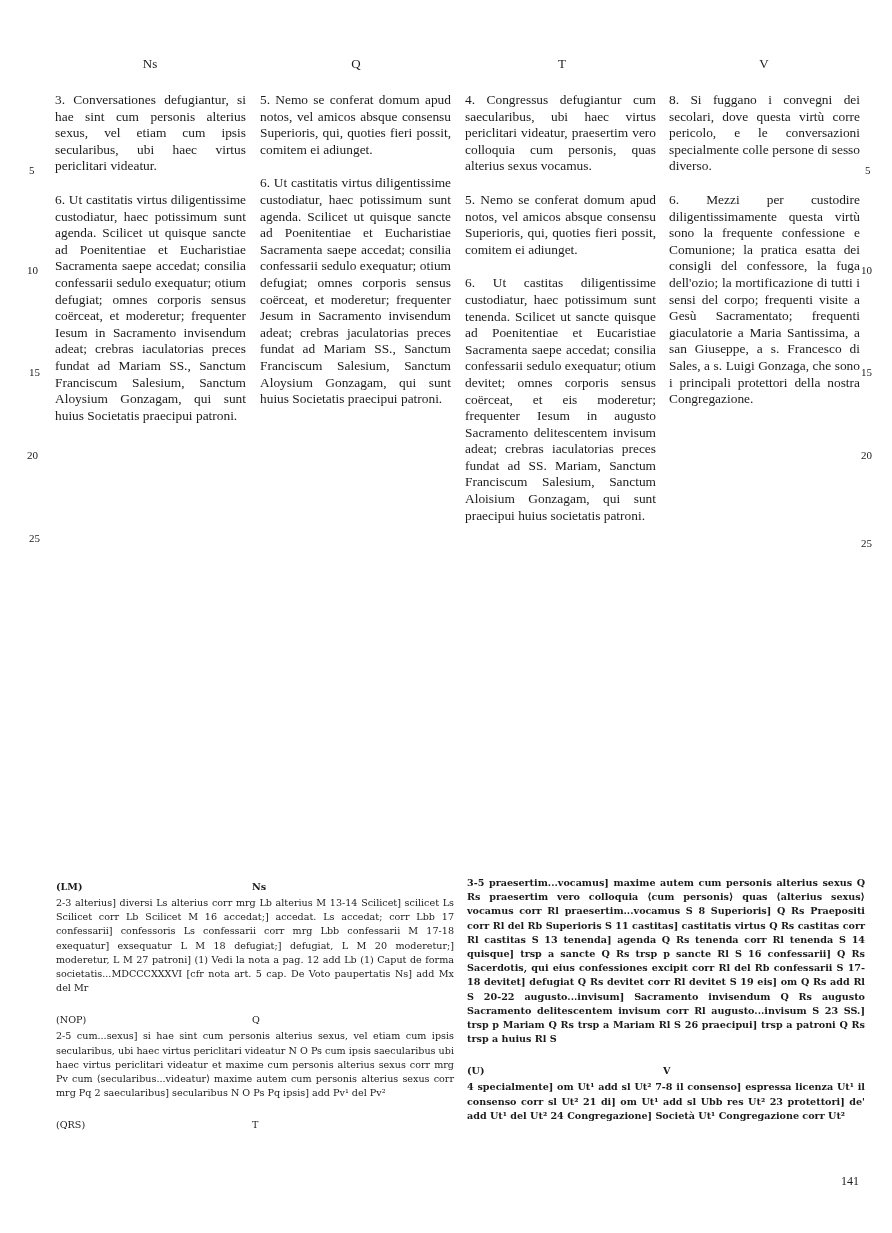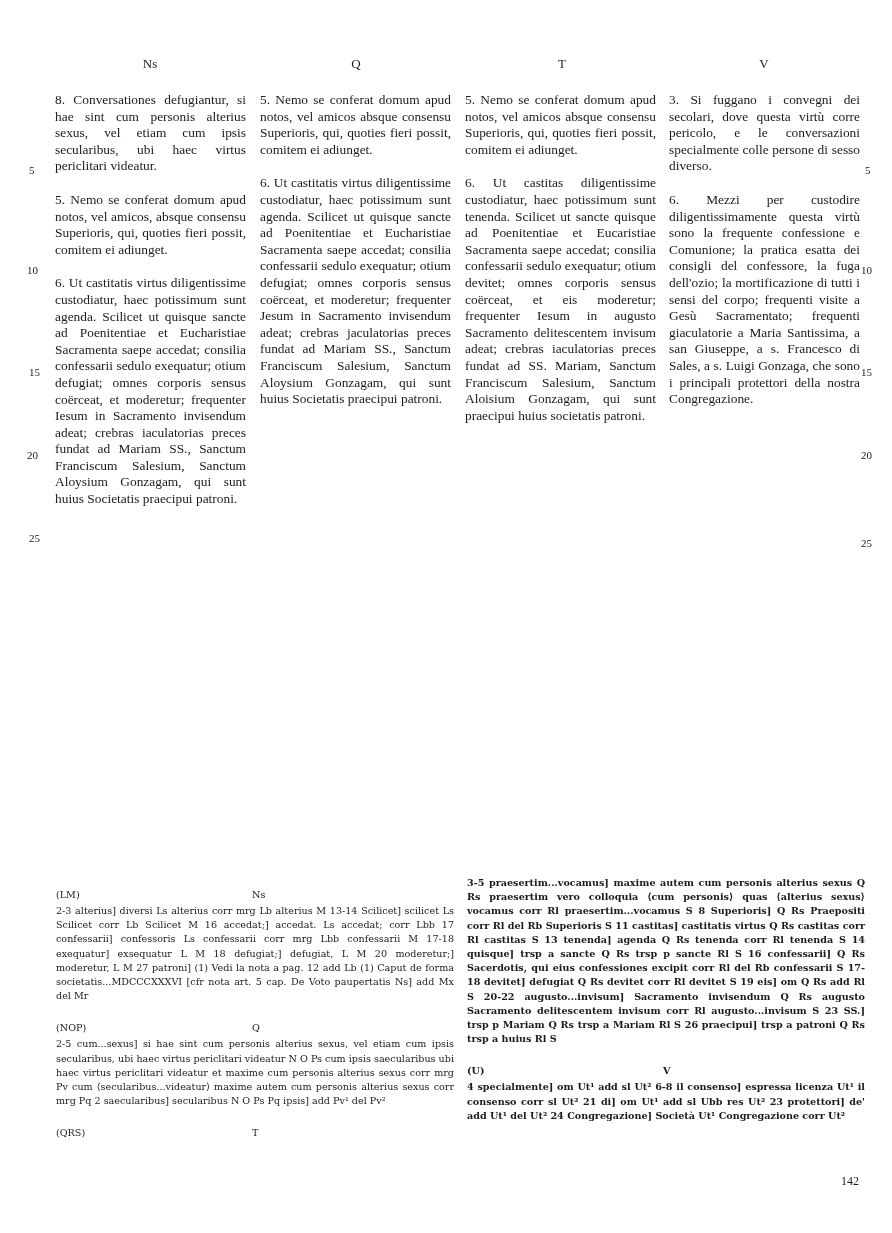--- a/index.html
+++ b/index.html
@@ -19,55 +19,55 @@
   .col p { margin: 0 0 17px 0; }
   .lnum {
     position: absolute; font-size: 11px; font-family: "Liberation Serif", serif;
   }
   .app {
     position: absolute; width: 398px;
     font-family: "DejaVu Serif", serif; font-size: 9.6px; line-height: 14.2px;
     text-align: justify;
   }
   .app-head { position: relative; height: 16px; margin-top: 18px; }
-  .app-head:first-child { margin-top: 12px; }
+  .app-head:first-child { margin-top: 4px; font-weight: bold; }
   .app-head .sig { position: absolute; left: 0; }
   .app-head .wit { position: absolute; left: 196px; }
   .app p { margin: 0; }
   .page-num {
     position: absolute; left: 841px; top: 1174px; font-size: 12px;
     font-family: "Liberation Serif", serif;
   }
 </style>
 </head>
 <body>
 
 <div class="col-head" style="left:50px;">Ns</div>
 <div class="col-head" style="left:256px;">Q</div>
 <div class="col-head" style="left:462px;">T</div>
 <div class="col-head" style="left:664px;">V</div>
 
 <div class="col" style="left:55px; top:92px;">
-  <p>8. Conversationes defugiantur, si hae sint cum personis alterius sexus, vel etiam cum ipsis secularibus, ubi haec virtus periclitari videatur.</p>
-  <p>5. Nemo se conferat domum apud notos, vel amicos, absque consensu Superioris, qui, quoties fieri possit, comitem ei adiunget.</p>
+  <p>3. Conversationes defugiantur, si hae sint cum personis alterius sexus, vel etiam cum ipsis secularibus, ubi haec virtus periclitari videatur.</p>
   <p>6. Ut castitatis virtus diligentissime custodiatur, haec potissimum sunt agenda. Scilicet ut quisque sancte ad Poenitentiae et Eucharistiae Sacramenta saepe accedat; consilia confessarii sedulo exequatur; otium defugiat; omnes corporis sensus coërceat, et moderetur; frequenter Iesum in Sacramento invisendum adeat; crebras iaculatorias preces fundat ad Mariam SS., Sanctum Franciscum Salesium, Sanctum Aloysium Gonzagam, qui sunt huius Societatis praecipui patroni.</p>
 </div>
 
 <div class="col" style="left:260px; top:92px;">
   <p>5. Nemo se conferat domum apud notos, vel amicos absque consensu Superioris, qui, quoties fieri possit, comitem ei adiunget.</p>
   <p>6. Ut castitatis virtus diligentissime custodiatur, haec potissimum sunt agenda. Scilicet ut quisque sancte ad Poenitentiae et Eucharistiae Sacramenta saepe accedat; consilia confessarii sedulo exequatur; otium defugiat; omnes corporis sensus coërceat, et moderetur; frequenter Jesum in Sacramento invisendum adeat; crebras jaculatorias preces fundat ad Mariam SS., Sanctum Franciscum Salesium, Sanctum Aloysium Gonzagam, qui sunt huius Societatis praecipui patroni.</p>
 </div>
 
 <div class="col" style="left:465px; top:92px;">
+  <p>4. Congressus defugiantur cum saecularibus, ubi haec virtus periclitari videatur, praesertim vero colloquia cum personis, quas alterius sexus vocamus.</p>
   <p>5. Nemo se conferat domum apud notos, vel amicos absque consensu Superioris, qui, quoties fieri possit, comitem ei adiunget.</p>
   <p>6. Ut castitas diligentissime custodiatur, haec potissimum sunt tenenda. Scilicet ut sancte quisque ad Poenitentiae et Eucaristiae Sacramenta saepe accedat; consilia confessarii sedulo exequatur; otium devitet; omnes corporis sensus coërceat, et eis moderetur; frequenter Iesum in augusto Sacramento delitescentem invisum adeat; crebras iaculatorias preces fundat ad SS. Mariam, Sanctum Franciscum Salesium, Sanctum Aloisium Gonzagam, qui sunt praecipui huius societatis patroni.</p>
 </div>
 
 <div class="col" style="left:669px; top:92px;">
-  <p>3. Si fuggano i convegni dei secolari, dove questa virtù corre pericolo, e le conversazioni specialmente colle persone di sesso diverso.</p>
+  <p>8. Si fuggano i convegni dei secolari, dove questa virtù corre pericolo, e le conversazioni specialmente colle persone di sesso diverso.</p>
   <p>6. Mezzi per custodire diligentissimamente questa virtù sono la frequente confessione e Comunione; la pratica esatta dei consigli del confessore, la fuga dell'ozio; la mortificazione di tutti i sensi del corpo; frequenti visite a Gesù Sacramentato; frequenti giaculatorie a Maria Santissima, a san Giuseppe, a s. Francesco di Sales, a s. Luigi Gonzaga, che sono i principali protettori della nostra Congregazione.</p>
 </div>
 
 <span class="lnum" style="left:29px; top:164px;">5</span>
 <span class="lnum" style="left:27px; top:264px;">10</span>
 <span class="lnum" style="left:29px; top:366px;">15</span>
 <span class="lnum" style="left:27px; top:449px;">20</span>
 <span class="lnum" style="left:29px; top:532px;">25</span>
 
 <span class="lnum" style="left:865px; top:164px;">5</span>
@@ -92,16 +92,16 @@
     <span class="wit">T</span>
   </div>
 </div>
 
 <div class="app" style="left:467px; top:876px;font-weight:bold;">
   <p>3-5 praesertim...vocamus] maxime autem cum personis alterius sexus Q Rs praesertim vero colloquia ⟨cum personis⟩ quas ⟨alterius sexus⟩ vocamus corr Rl praesertim...vocamus S    8 Superioris] Q Rs Praepositi corr Rl del Rb Superioris S    11 castitas] castitatis virtus Q Rs castitas corr Rl castitas S    13 tenenda] agenda Q Rs tenenda corr Rl tenenda S    14 quisque] trsp a sancte Q Rs trsp p sancte Rl S    16 confessarii] Q Rs Sacerdotis, qui eius confessiones excipit corr Rl del Rb confessarii S    17-18 devitet] defugiat Q Rs devitet corr Rl devitet S    19 eis] om Q Rs add Rl S    20-22 augusto...invisum] Sacramento invisendum Q Rs augusto Sacramento delitescentem invisum corr Rl augusto...invisum S    23 SS.] trsp p Mariam Q Rs trsp a Mariam Rl S    26 praecipui] trsp a patroni Q Rs trsp a huius Rl S</p>
   <div class="app-head">
     <span class="sig">(U)</span>
     <span class="wit">V</span>
   </div>
-  <p>4 specialmente] om Ut¹ add sl Ut²    6-8 il consenso] espressa licenza Ut¹ il consenso corr sl Ut²    21 di] om Ut¹ add sl Ubb res Ut²    23 protettori] de' add Ut¹ del Ut²    24 Congregazione] Società Ut¹ Congregazione corr Ut²</p>
+  <p>4 specialmente] om Ut¹ add sl Ut²    7-8 il consenso] espressa licenza Ut¹ il consenso corr sl Ut²    21 di] om Ut¹ add sl Ubb res Ut²    23 protettori] de' add Ut¹ del Ut²    24 Congregazione] Società Ut¹ Congregazione corr Ut²</p>
 </div>
 
-<div class="page-num">142</div>
+<div class="page-num">141</div>
 
 </body></html>

